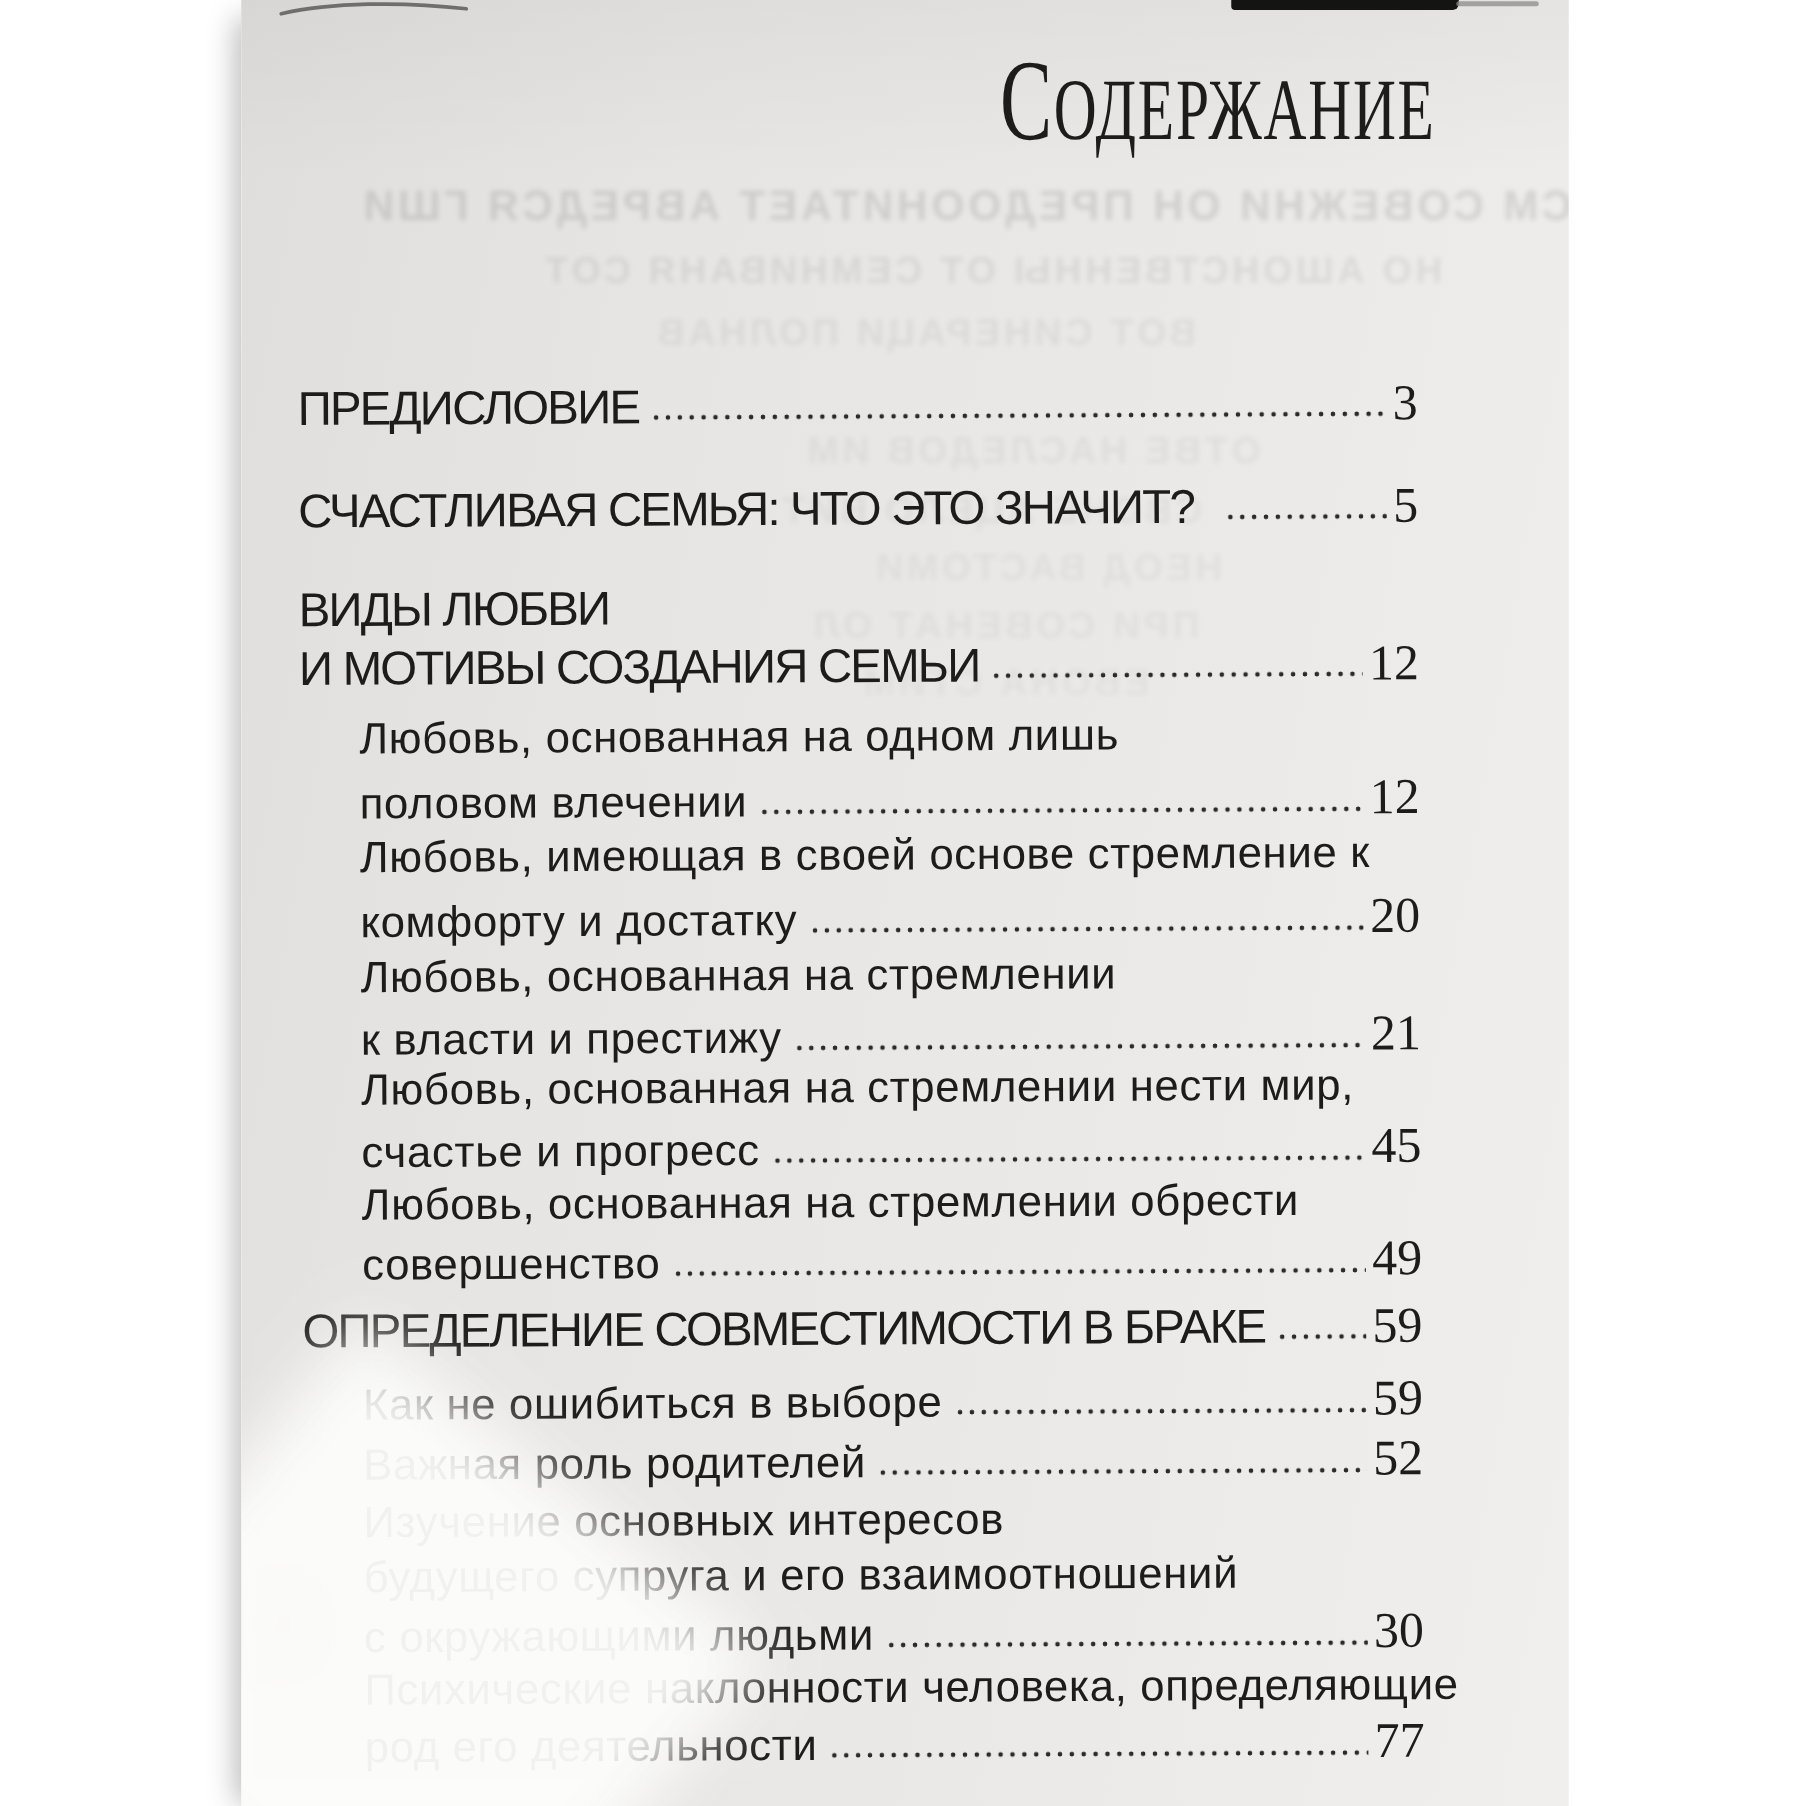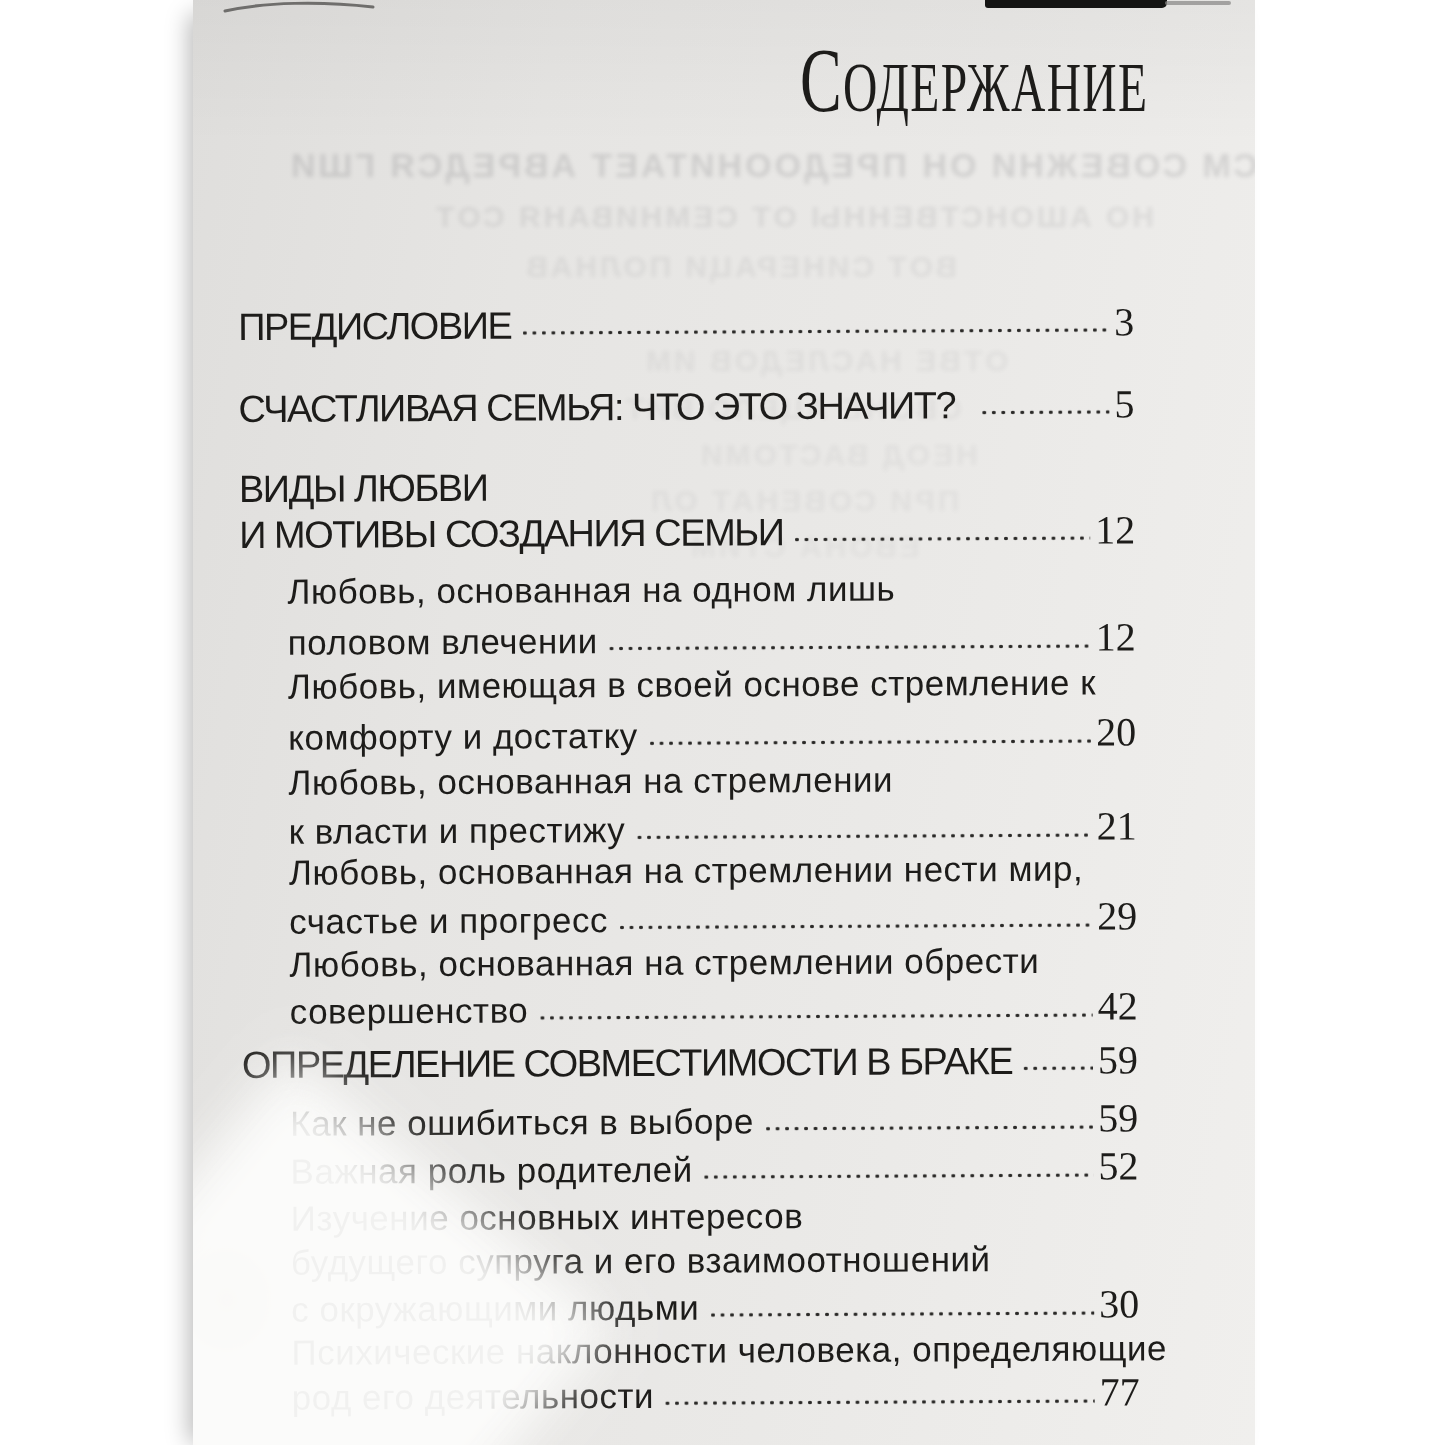--- a/index.html
+++ b/index.html
@@ -173,31 +173,31 @@
         <span class="num">21</span>
       </div>
 
       <div class="row sub r10">
         <span class="lbl">Любовь, основанная на стремлении нести мир,</span>
       </div>
 
       <div class="row sub r11">
         <span class="lbl">счастье и прогресс</span>
         <span class="dots"></span>
-        <span class="num">29</span>
+        <span class="num">45</span>
       </div>
 
       <div class="row sub r12">
         <span class="lbl">Любовь, основанная на стремлении обрести</span>
       </div>
 
       <div class="row sub r13">
         <span class="lbl">совершенство</span>
         <span class="dots"></span>
-        <span class="num">42</span>
+        <span class="num">49</span>
       </div>
 
       <div class="row caps r14">
         <span class="lbl">ОПРЕДЕЛЕНИЕ СОВМЕСТИМОСТИ В БРАКЕ</span>
         <span class="dots"></span>
         <span class="num">59</span>
       </div>
 
       <div class="row sub r15">
         <span class="lbl">Как не ошибиться в выборе</span>

